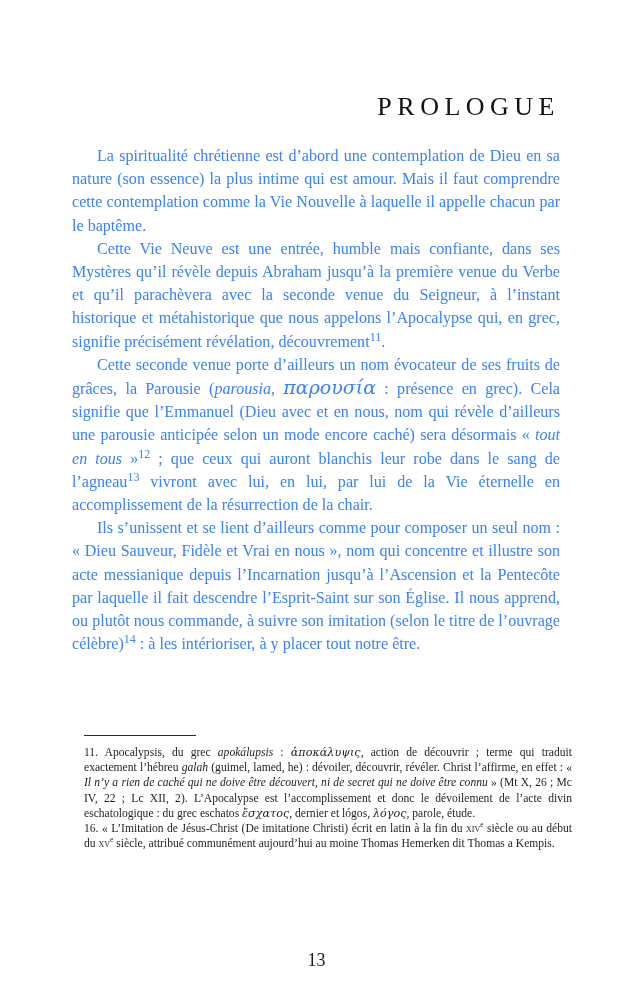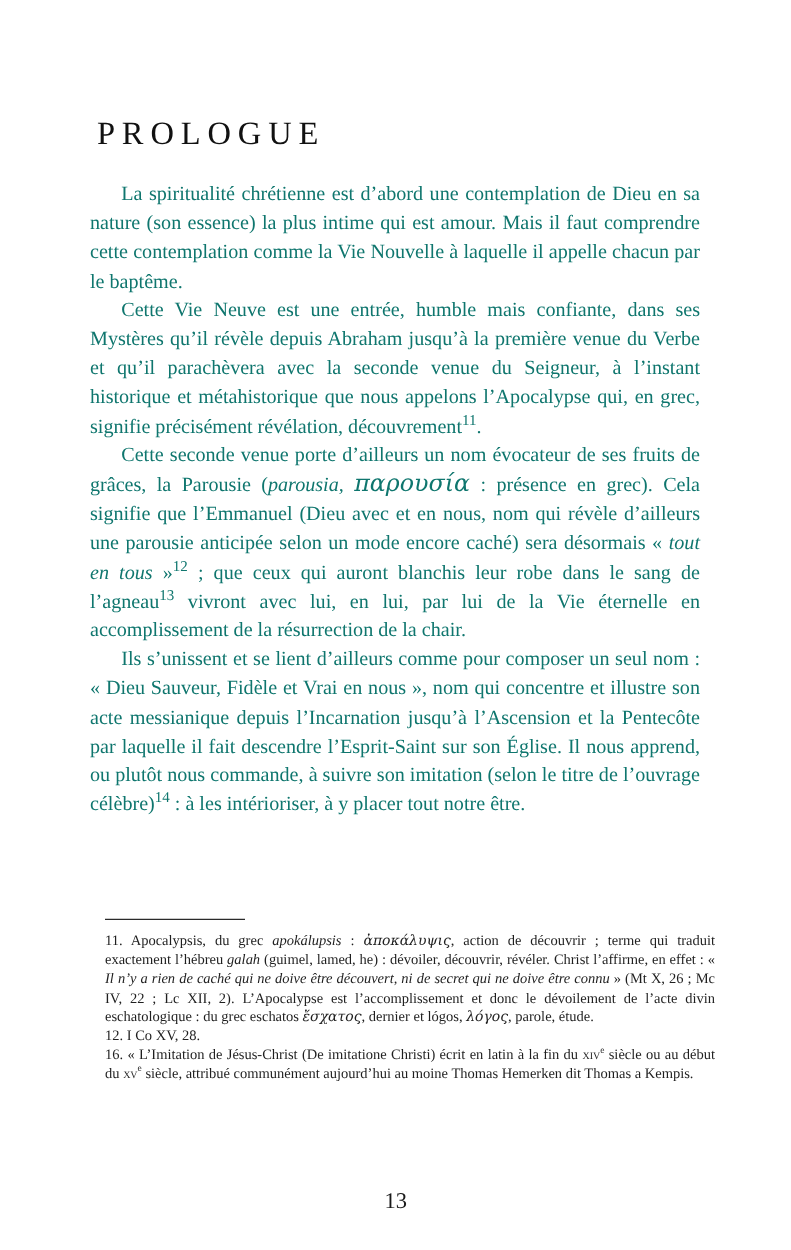--- a/index.html
+++ b/index.html
@@ -23,42 +23,42 @@
     position: absolute;
     left: 72px;
     top: 0;
     width: 488px;
   }
 
   
   .chapter-title {
     margin: 0;
     padding-top: 92px;
-    text-align: left;
+    text-align: right;
     font-size: 26px;
     font-weight: normal;
     letter-spacing: 5.5px;
     text-indent: 5.5px;
     color: #111111;
     font-family: "Liberation Serif", "DejaVu Serif", serif;
   }
 
   
   .body-block {
     margin-top: 22px;
   }
   p.para {
     margin: 0;
     text-align: justify;
     text-justify: inter-word;
     font-size: 16.1px;
     line-height: 23.2px;
     text-indent: 25px;
     hyphens: manual;
-    color: #0f766e;
+    color: #3b82f6;
   }
   .it { font-style: italic; }
   .gr { font-family: "DejaVu Serif", serif; font-style: italic; font-size: 19px; }
   sup.fn {
     font-size: 12px;
     vertical-align: super;
     line-height: 0;
   }
 
   
@@ -115,19 +115,18 @@
       <p class="para"><span>Cette Vie Neuve est une entrée, humble mais confiante, dans ses Mystères qu’il révèle depuis Abraham jusqu’à la première venue du Verbe et qu’il parachèvera avec la seconde venue du Seigneur, à l’instant historique et métahistorique que nous appelons l’Apocalypse qui, en grec, signifie précisément révélation, découvrement</span><sup class="fn">11</sup><span>.</span></p>
       <p class="para"><span>Cette seconde venue porte d’ailleurs un nom évocateur de ses fruits de grâces, la Parousie (</span><em class="it">parousia, </em><span class="gr">παρουσία</span><span> : présence en grec). Cela signifie que l’Emmanuel (Dieu avec et en nous, nom qui révèle d’ailleurs une parousie anticipée selon un mode encore caché) sera désormais « </span><em class="it">tout en tous</em><span> »</span><sup class="fn">12</sup><span> ; que ceux qui auront blanchis leur robe dans le sang de l’agneau</span><sup class="fn">13</sup><span> vivront avec lui, en lui, par lui de la Vie éternelle en accomplissement de la résurrection de la chair.</span></p>
       <p class="para"><span>Ils s’unissent et se lient d’ailleurs comme pour composer un seul nom : « Dieu Sauveur, Fidèle et Vrai en nous », nom qui concentre et illustre son acte messianique depuis l’Incarnation jusqu’à l’Ascension et la Pentecôte par laquelle il fait descendre l’Esprit-Saint sur son Église. Il nous apprend, ou plutôt nous commande, à suivre son imitation (selon le titre de l’ouvrage célèbre)</span><sup class="fn">14</sup><span> : à les intérioriser, à y placer tout notre être.</span></p>
     </div>
 
   </div>
 
   <div class="footnotes">
     <hr class="fn-rule">
     <p class="footnote"><span>11. Apocalypsis, du grec </span><em class="it">apokálupsis</em><span> : </span><span class="gr">ἀποκάλυψις</span><span>, action de découvrir ; terme qui traduit exactement l’hébreu </span><em class="it">galah</em><span> (guimel, lamed, he) : dévoiler, découvrir, révéler. Christ l’affirme, en effet : « </span><em class="it">Il n’y a rien de caché qui ne doive être découvert, ni de secret qui ne doive être connu</em><span> » (Mt X, 26 ; Mc IV, 22 ; Lc XII, 2). L’Apocalypse est l’accomplissement et donc le dévoilement de l’acte divin eschatologique : du grec eschatos </span><span class="gr">ἔσχατος</span><span>, dernier et lógos, </span><span class="gr">λόγος</span><span>, parole, étude.</span></p>
-    <p class="footnote"><span>12. I Co XV, 28.</span></p>
     <p class="footnote"><span>16. « L’Imitation de Jésus-Christ (De imitatione Christi) écrit en latin à la fin du </span><span class="sc">xiv</span><sup class="ord">e</sup><span> siècle ou au début du </span><span class="sc">xv</span><sup class="ord">e</sup><span> siècle, attribué communément aujourd’hui au moine Thomas Hemerken dit Thomas a Kempis.</span></p>
   </div>
 
   <div class="folio">13</div>
 
 </div>
 
 </body></html>

